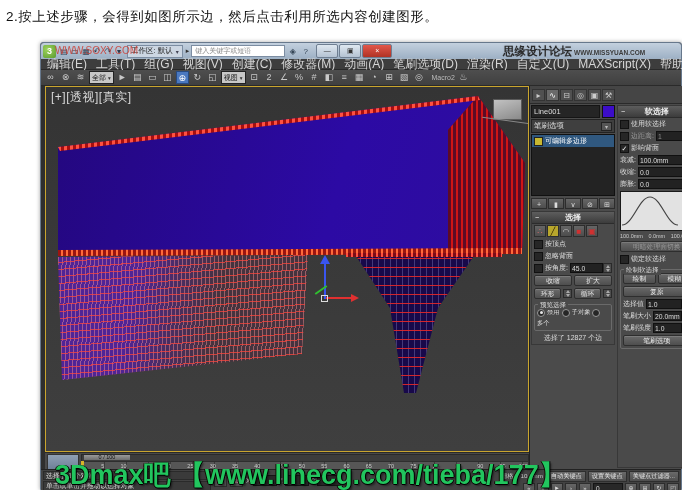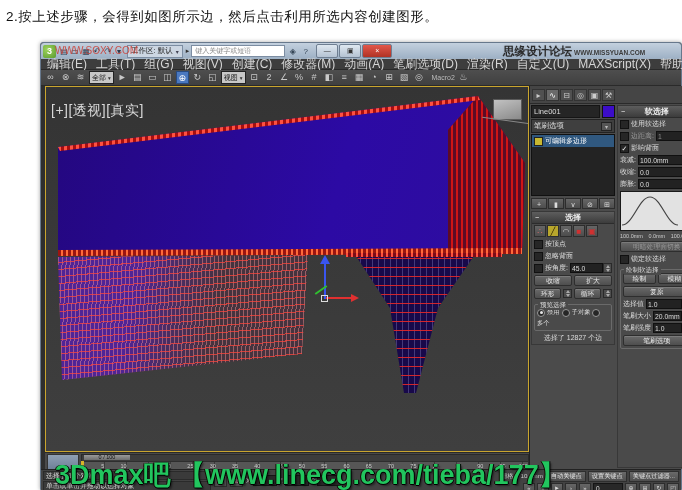--- a/index.html
+++ b/index.html
@@ -44,21 +44,21 @@
   .combo{display:flex;align-items:center;height:11px;background:#c8c8c8;border:1px solid #222;
          font-size:7px;color:#111;padding:0 2px;gap:2px;flex:0 0 auto;}
   .combo b{font-size:5.5px;color:#333;}
   #macro{font-size:7px;color:#bbb;margin-left:4px;}
   
   #mainrow{left:0;top:43px;width:100%;height:383px;display:flex;}
   #vpcol{width:488px;background:#2e2e2e;padding-left:4px;box-sizing:border-box;display:flex;flex-direction:column;}
   
   #viewport{width:484px;height:367px;background:linear-gradient(#343434,#3f3f3f);position:relative;
             border:1px solid #c9a52e;box-sizing:border-box;overflow:hidden;}
-  #vplabel{position:absolute;left:5px;top:2px;font-size:14px;color:#d8d8d8;letter-spacing:.5px;z-index:9;margin-top:13px;}
+  #vplabel{position:absolute;left:5px;top:2px;font-size:12px;color:#d8d8d8;letter-spacing:.5px;z-index:9;}
   .layer{position:absolute;inset:0;}
   #slab{clip-path:polygon(12px 60px,432px 9px,479px 76px,476px 165px,12px 166px);
         background:linear-gradient(105deg,#23077d 0%,#2c0aa4 55%,#2f0e9e 100%);}
   #redface{clip-path:polygon(432px 9px,479px 76px,476px 165px,402px 165px,402px 43px);
            background:repeating-linear-gradient(90deg,#d01515 0 2px,#5c0b26 2px 5px),#8c0f1e;}
   #topedge{clip-path:polygon(12px 60px,432px 9px,434px 13px,14px 64px);
            background:repeating-linear-gradient(90deg,#ff5040 0 3px,#a80e0e 3px 6px);}
   #botedge{clip-path:polygon(12px 163px,476px 161px,476px 167px,12px 169px);
            background:repeating-linear-gradient(90deg,#ff6a3a 0 2px,#9c1410 2px 5px);}
   #wires{position:absolute;left:12px;top:168px;width:250px;height:130px;

